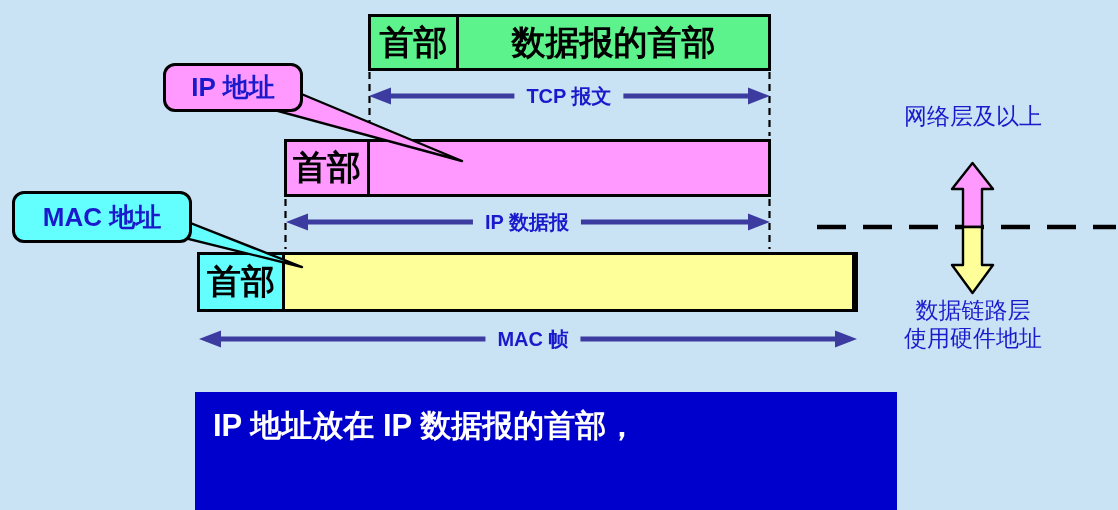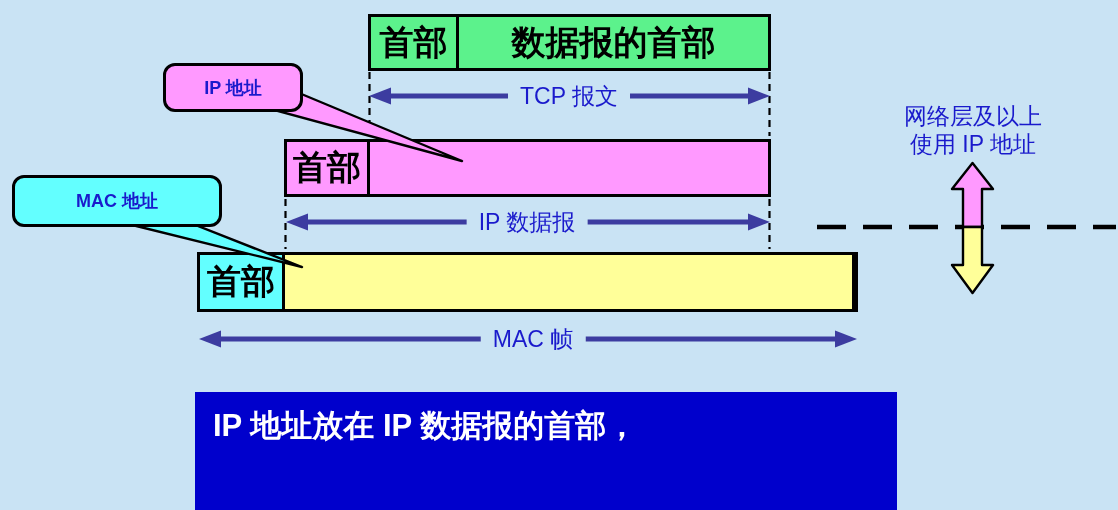--- a/index.html
+++ b/index.html
@@ -18,28 +18,28 @@
   .seg.divider-r{border-right:3px solid var(--line-black)}
 
   .green-bg{background:var(--green)}
   .pink-bg{background:var(--pink)}
   .cyan-bg{background:var(--cyan)}
   .yellow-bg{background:var(--yellow)}
 
   .overlay-svg{position:absolute;left:0;top:0;width:1118px;height:510px;z-index:5;pointer-events:none}
 
   .arrow-label{position:absolute;transform:translateX(-50%);z-index:7;
-    color:var(--label-blue);font-weight:normal;font-size:23px;white-space:nowrap;
+    color:var(--label-blue);font-weight:bold;font-size:20px;white-space:nowrap;
     background:var(--background);padding:0 12px;line-height:28px}
 
   .callout{position:absolute;z-index:8;border:3px solid var(--line-black);border-radius:12px;
     display:flex;align-items:center;justify-content:center;
-    color:var(--label-blue);font-weight:bold;font-size:18px;white-space:nowrap}
+    color:var(--label-blue);font-weight:bold;font-size:26px;white-space:nowrap}
   .callout.ip{left:163px;top:63px;width:140px;height:49px;background:var(--pink)}
-  .callout.mac{left:12px;top:175px;width:210px;height:52px;background:var(--cyan)}
+  .callout.mac{left:12px;top:191px;width:180px;height:52px;background:var(--cyan)}
 
   .side-note{position:absolute;left:862px;width:222px;z-index:4;text-align:center;
     color:var(--label-blue);font-weight:normal;font-size:23px;line-height:28px;white-space:nowrap}
   .side-note.upper{top:102px}
   .side-note.lower{top:296px}
 
   .banner{position:absolute;left:195px;top:392px;width:702px;height:140px;z-index:3;
     background:var(--banner-bg);color:var(--banner-text);
     font-weight:bold;font-size:31px;line-height:45px;padding:11px 0 0 18px;white-space:nowrap}
 </style>
@@ -103,20 +103,23 @@
 
   <span class="arrow-label" style="left:569px;top:82px">TCP 报文</span>
   <span class="arrow-label" style="left:533px;top:325px">MAC 帧</span>
   <span class="arrow-label" style="left:527px;top:208px">IP 数据报</span>
 
   <div class="callout ip">IP 地址</div>
   <div class="callout mac">MAC 地址</div>
 
   <div class="side-note upper">
     <div>网络层及以上</div>
-    <div>使用 IP 地址</div>
+  </div>
+  <div class="side-note lower">
+    <div>数据链路层</div>
+    <div>使用硬件地址</div>
   </div>
 
   <div class="banner">
     <div>IP 地址放在 IP 数据报的首部，</div>
   </div>
 
 </div>
 
 </body></html>

